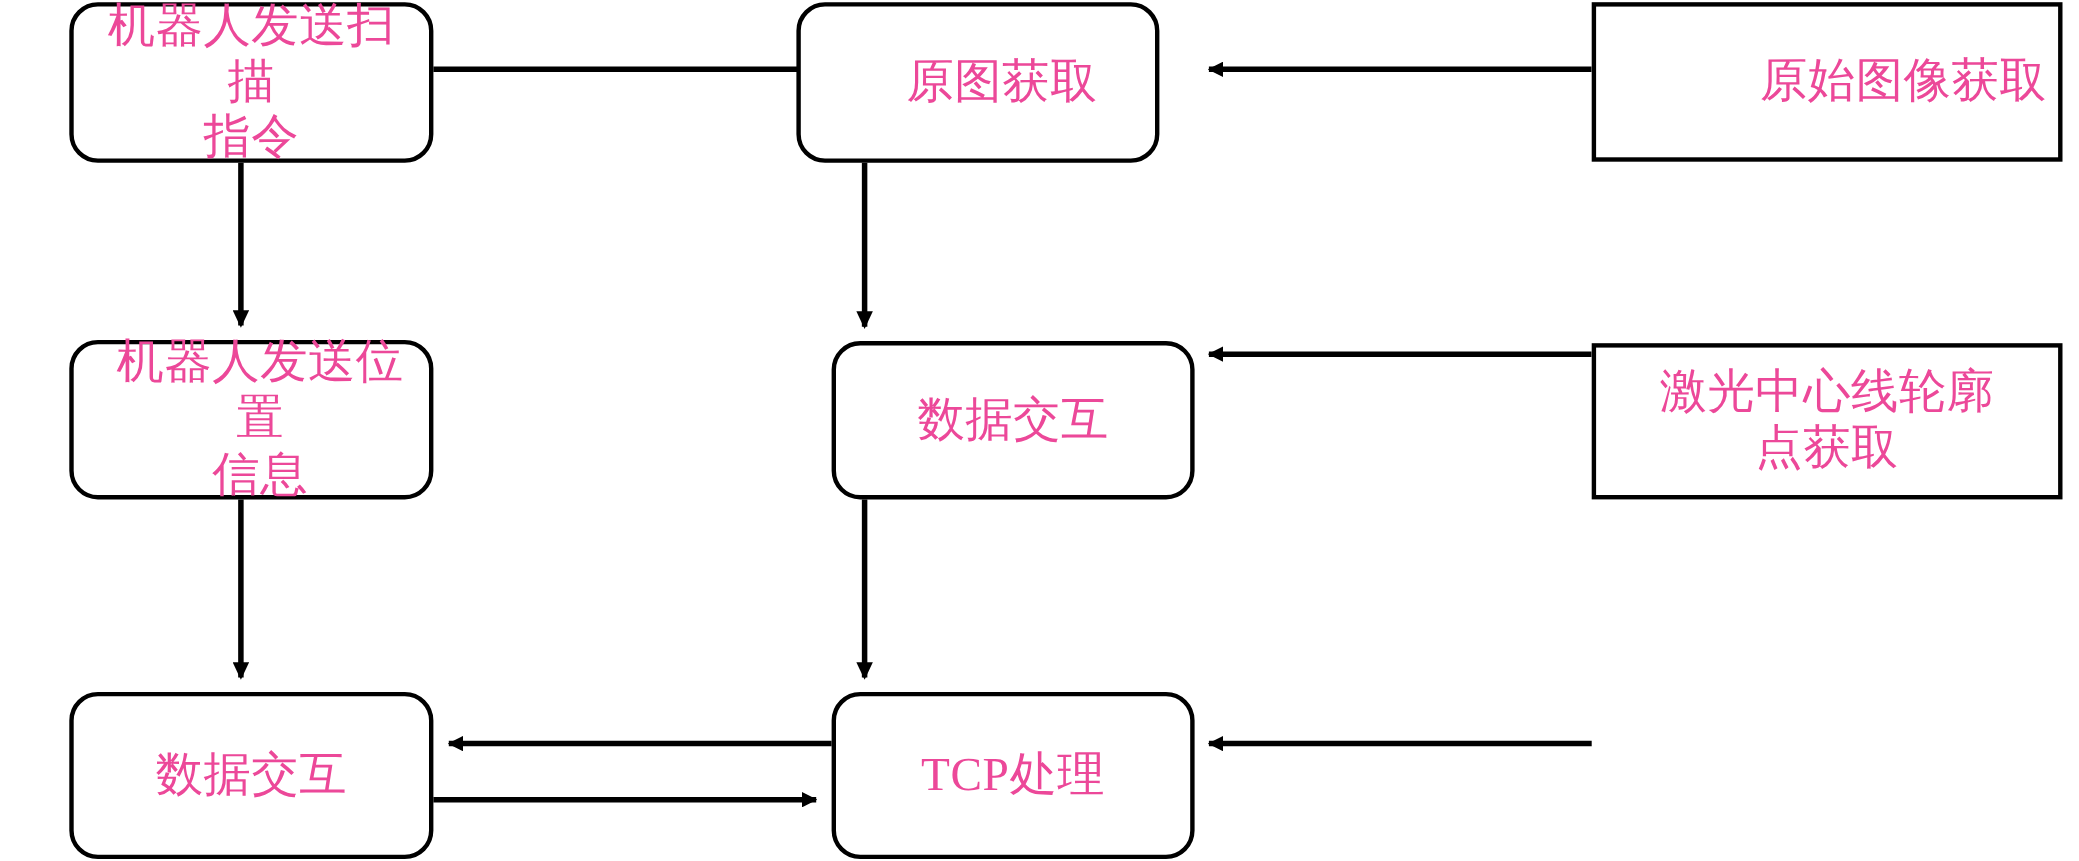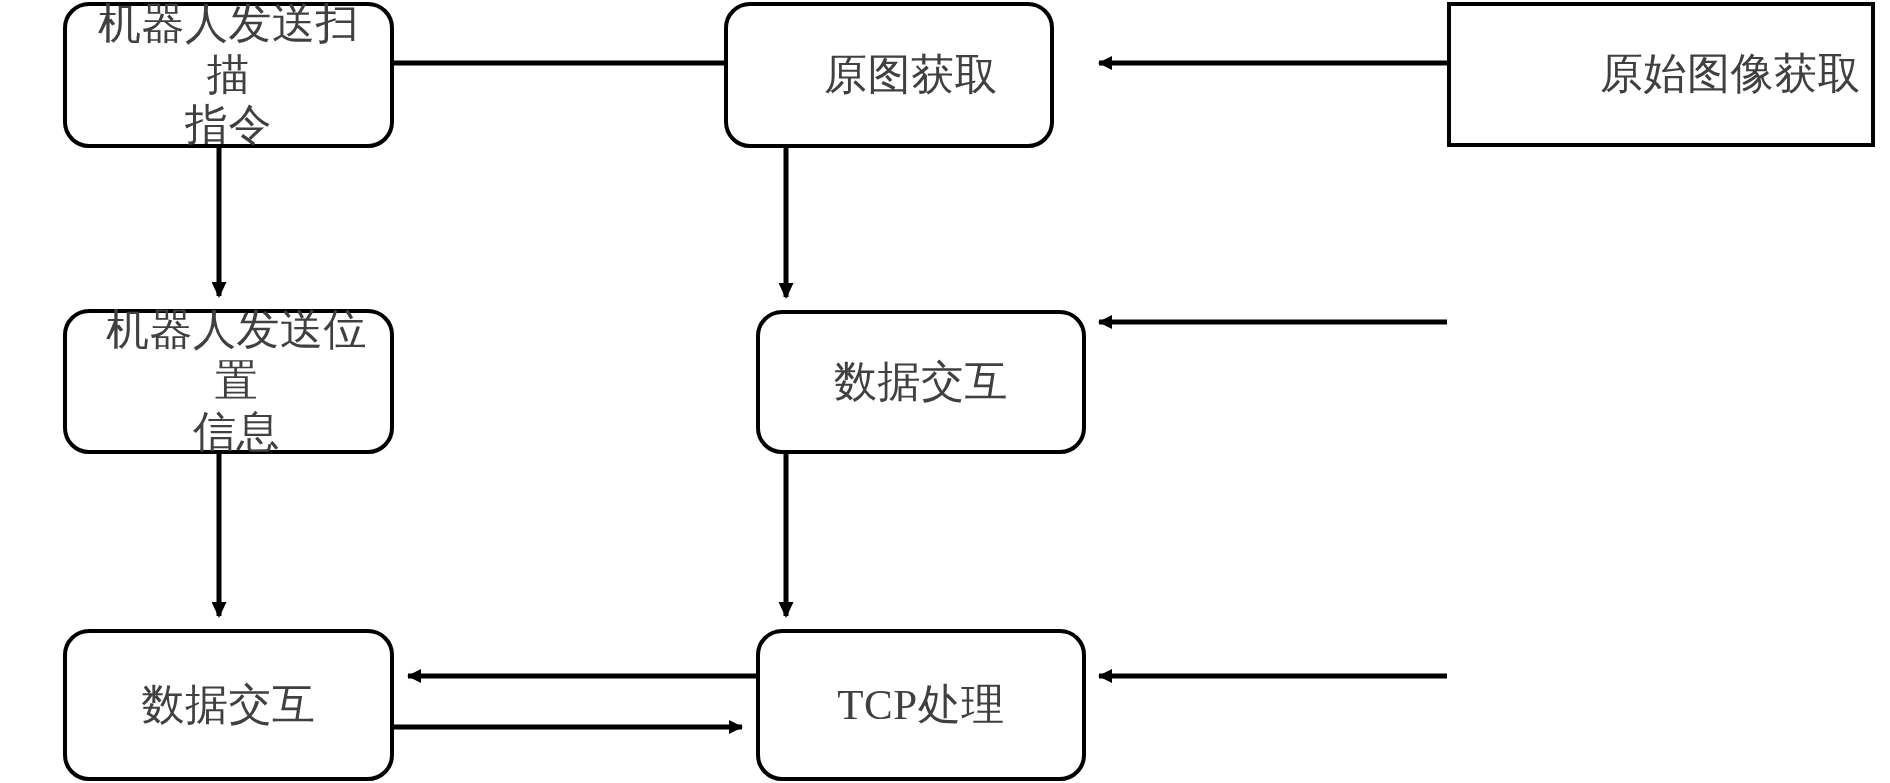--- a/index.html
+++ b/index.html
@@ -28,21 +28,21 @@
   }
   .node {
     position: absolute;
     box-sizing: border-box;
     border: 4px solid #000000;
     background: #ffffff;
     display: flex;
     align-items: center;
     justify-content: center;
     text-align: center;
-    color: #404040;
+    color: #ec4899;
     font-family: "Liberation Serif", "DejaVu Serif", serif;
     font-size: 43px;
     line-height: 1.18;
     letter-spacing: 0.5px;
     z-index: 2;
   }
   .node.rounded { border-radius: 26px; }
   .node.sharp   { border-radius: 0; }
   .node .label { display: block; padding: 0 10px; white-space: pre-line; }
 
@@ -116,20 +116,24 @@
 
   <div class="node rounded n-robot-pos">
     <span class="label">机器人发送位置
 信息</span>
   </div>
 
   <div class="node rounded n-raw-process">
     <span class="label">数据交互</span>
   </div>
 
+  <div class="node sharp n-laser-center">
+    <span class="label">激光中心线轮廓
+点获取</span>
+  </div>
 
   <div class="node rounded n-data-exchange">
     <span class="label">数据交互</span>
   </div>
 
   <div class="node rounded n-tcp-process">
     <span class="label">TCP处理</span>
   </div>
 
 

